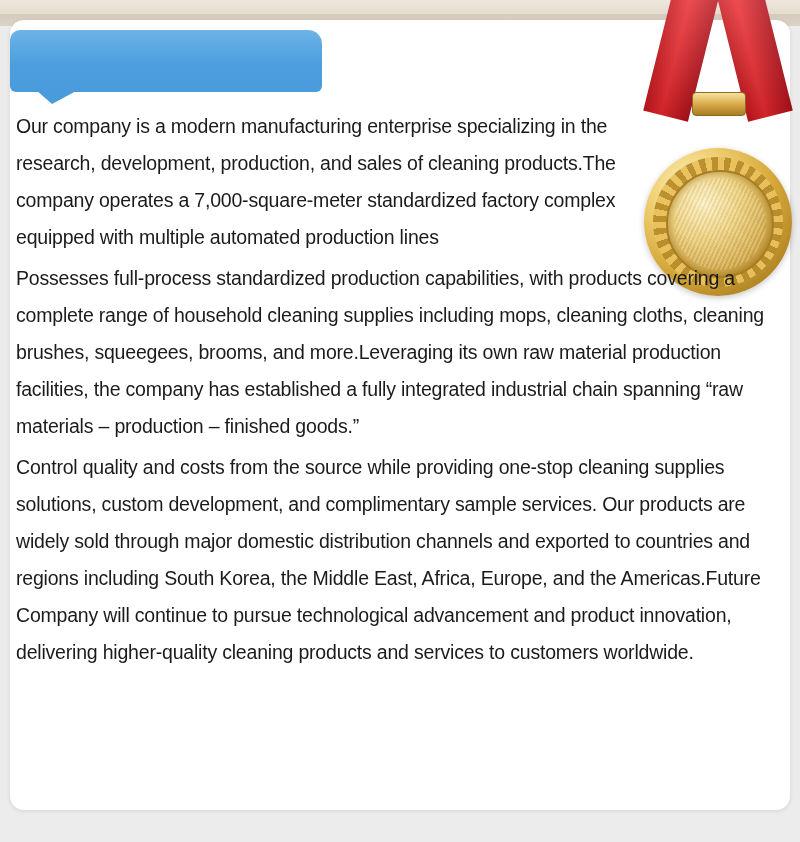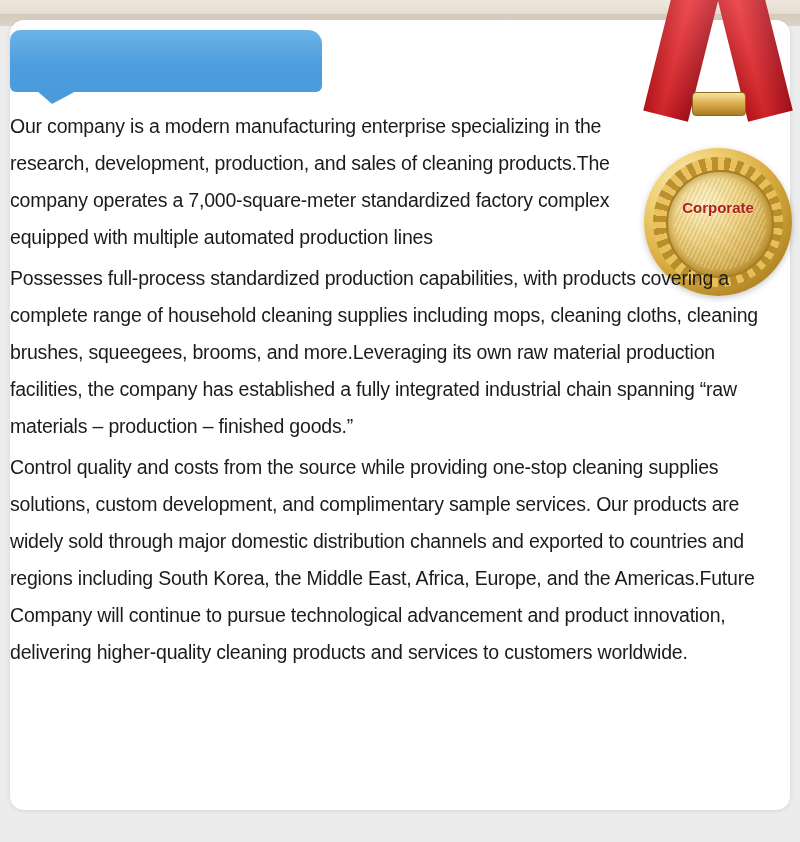--- a/index.html
+++ b/index.html
@@ -162,21 +162,21 @@
     color: #b02021;
     font-weight: bold;
     font-size: 15px;
     line-height: 19px;
     font-family: "Liberation Sans", sans-serif;
     text-shadow: 0 1px 0 rgba(255,255,255,.5);
   }
   
   .body-text {
     position: absolute;
-    left: 10px;
+    left: 16px;
     top: 108px;
     width: 752px;
   }
   .para {
     margin: 0 0 4px 0;
     color: #1b1b1b;
     font-size: 19.5px;
     line-height: 37px;
     font-family: "Liberation Sans", sans-serif;
     letter-spacing: -0.2px;
@@ -197,21 +197,20 @@
   <div class="ribbon">
     <div class="strip left"></div>
     <div class="strip right"></div>
     <div class="clasp"></div>
   </div>
 
   <div class="medal">
     <div class="rim"></div>
     <div class="inner"></div>
     <div class="medal-text">
-      <div>Corporate</div>
     </div>
   </div>
 
   <div class="banner">
     <div class="tail"></div>
   </div>
 
   <div class="body-text">
     <p class="para p1">Our company is a modern manufacturing enterprise specializing in the research, development, production, and sales of cleaning products.The company operates a 7,000-square-meter standardized factory complex equipped with multiple automated production lines</p>
     <p class="para p2">Possesses full-process standardized production capabilities, with products covering a complete range of household cleaning supplies including mops, cleaning cloths, cleaning brushes, squeegees, brooms, and more.Leveraging its own raw material production facilities, the company has established a fully integrated industrial chain spanning “raw materials – production – finished goods.”</p>

